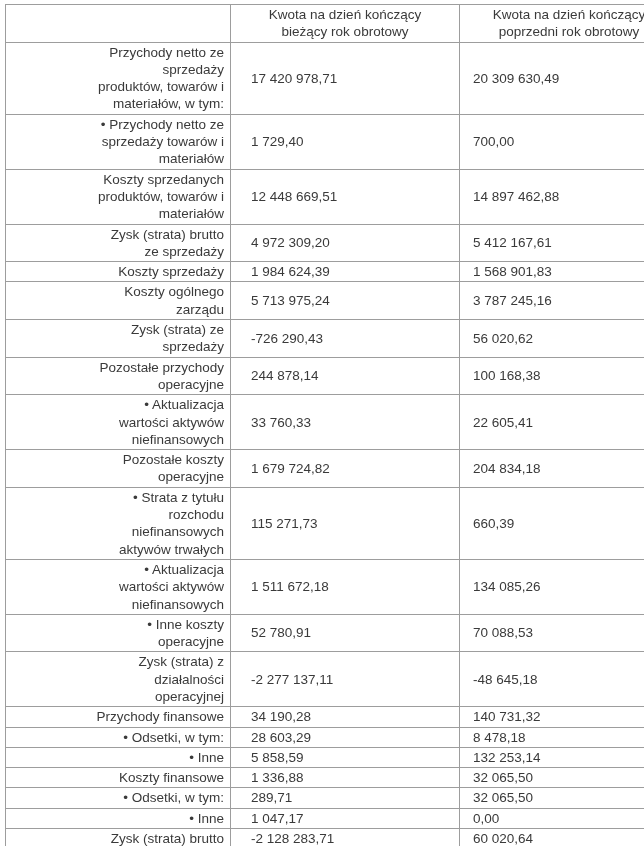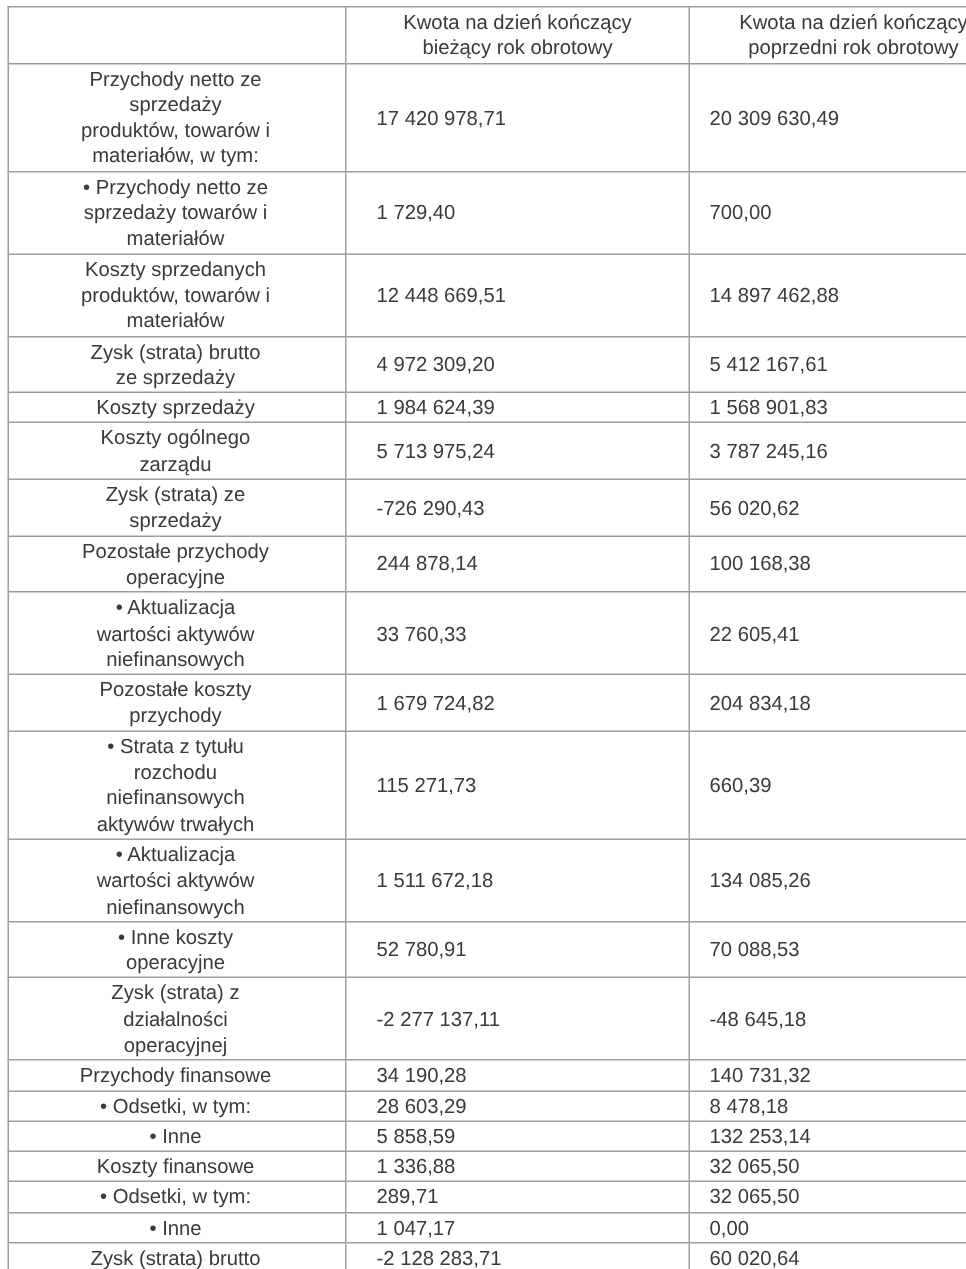--- a/index.html
+++ b/index.html
@@ -33,21 +33,21 @@
   }
   th.col-label   { width: 212px; }
   th.col-current { width: 216px; }
   th.col-prev    { width: 206px; }
   table.fin-table th {
     text-align: center;
     padding: 1px 6px;
     margin-left: 27px;
   }
   td.cell-label {
-    text-align: center;
+    text-align: right;
     padding: 1px 6px 1px 4px;
   }
   td.cell-current {
     text-align: left;
     padding: 1px 4px 1px 20px;
   }
   td.cell-prev {
     text-align: left;
     padding: 1px 4px 1px 13px;
   }
@@ -120,21 +120,21 @@
       </tr>
       <tr>
         <td class="cell-label">• Aktualizacja
 wartości aktywów
 niefinansowych</td>
         <td class="cell-current">33 760,33</td>
         <td class="cell-prev">22 605,41</td>
       </tr>
       <tr>
         <td class="cell-label">Pozostałe koszty
-przychody</td>
+operacyjne</td>
         <td class="cell-current">1 679 724,82</td>
         <td class="cell-prev">204 834,18</td>
       </tr>
       <tr>
         <td class="cell-label">• Strata z tytułu
 rozchodu
 niefinansowych
 aktywów trwałych</td>
         <td class="cell-current">115 271,73</td>
         <td class="cell-prev">660,39</td>

